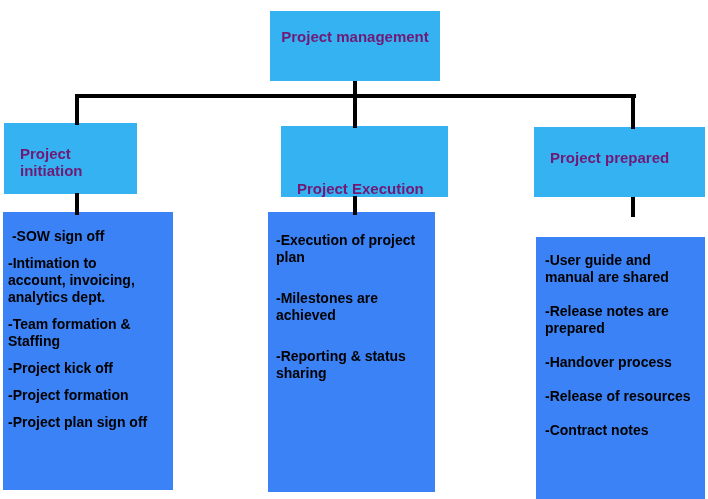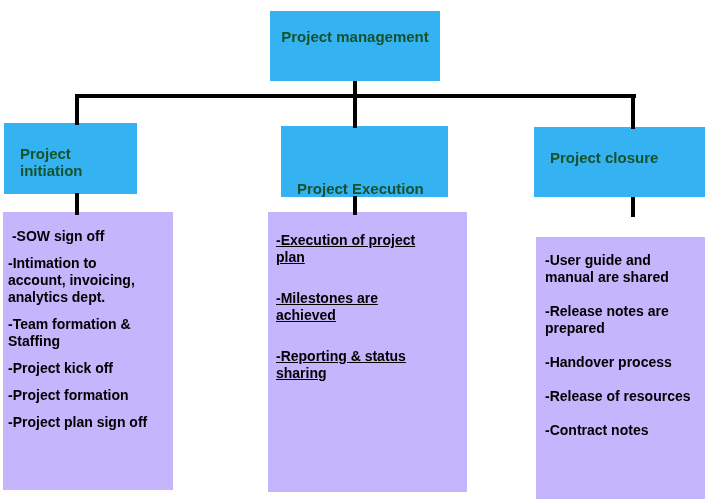--- a/index.html
+++ b/index.html
@@ -7,49 +7,49 @@
   .canvas {
     position: relative;
     width: 708px;
     height: 499px;
     background: #ffffff;
     overflow: hidden;
   }
   .node {
     position: absolute;
     background: #35b2f2;
-    color: #14532d;
+    color: #701a75;
     font-weight: bold;
     font-size: 15px;
     display: flex;
     align-items: flex-start;
     box-sizing: border-box;
     z-index: 1;
   }
   .node .label { display: block; }
   .root-node {
     left: 270px; top: 11px; width: 170px; height: 70px;
     justify-content: center; padding-top: 17px;
   }
   .branch-node { padding-left: 16px; padding-top: 22px; }
   .branch-initiation { left: 4px;   top: 123px; width: 133px; height: 71px; }
   .branch-execution  { left: 281px; top: 126px; width: 167px; height: 71px; align-items: flex-end; }
   .branch-closure    { left: 534px; top: 127px; width: 171px; height: 70px; }
   .panel {
     position: absolute;
-    background: #c4b5fd;
+    background: #3b82f6;
     color: #000000;
     font-weight: bold;
     font-size: 14px;
     line-height: 17px;
     box-sizing: border-box;
     z-index: 1;
   }
   .panel-initiation { left: 3px;   top: 212px; width: 170px; height: 278px; padding: 16px 4px 0 5px; }
-  .panel-execution  { left: 268px; top: 212px; width: 199px; height: 280px; padding: 20px 6px 4px 8px; text-decoration: underline; }
+  .panel-execution  { left: 268px; top: 212px; width: 167px; height: 280px; padding: 20px 6px 4px 8px; }
   .panel-closure    { left: 536px; top: 213px; width: 169px; height: 280px; padding: 15px 14px 0 9px; margin-top: 24px; }
   .list-item { white-space: pre-wrap; }
   .panel-initiation .list-item { margin-bottom: 10px; }
   .panel-execution  .list-item { margin-bottom: 24px; }
   .panel-closure    .list-item { margin-bottom: 17px; }
   .connector {
     position: absolute;
     background: #000000;
     z-index: 2;
   }
@@ -80,21 +80,21 @@
     <span class="label">Project management</span>
   </div>
 
   <div class="node branch-node branch-initiation">
     <span class="label">Project initiation</span>
   </div>
   <div class="node branch-node branch-execution">
     <span class="label">Project Execution</span>
   </div>
   <div class="node branch-node branch-closure">
-    <span class="label">Project closure</span>
+    <span class="label">Project prepared</span>
   </div>
 
   <div class="panel panel-initiation">
     <div class="list-item"> -SOW sign off</div>
     <div class="list-item">-Intimation to
 account, invoicing,
 analytics dept.</div>
     <div class="list-item">-Team formation &amp;
 Staffing</div>
     <div class="list-item">-Project kick off</div>

